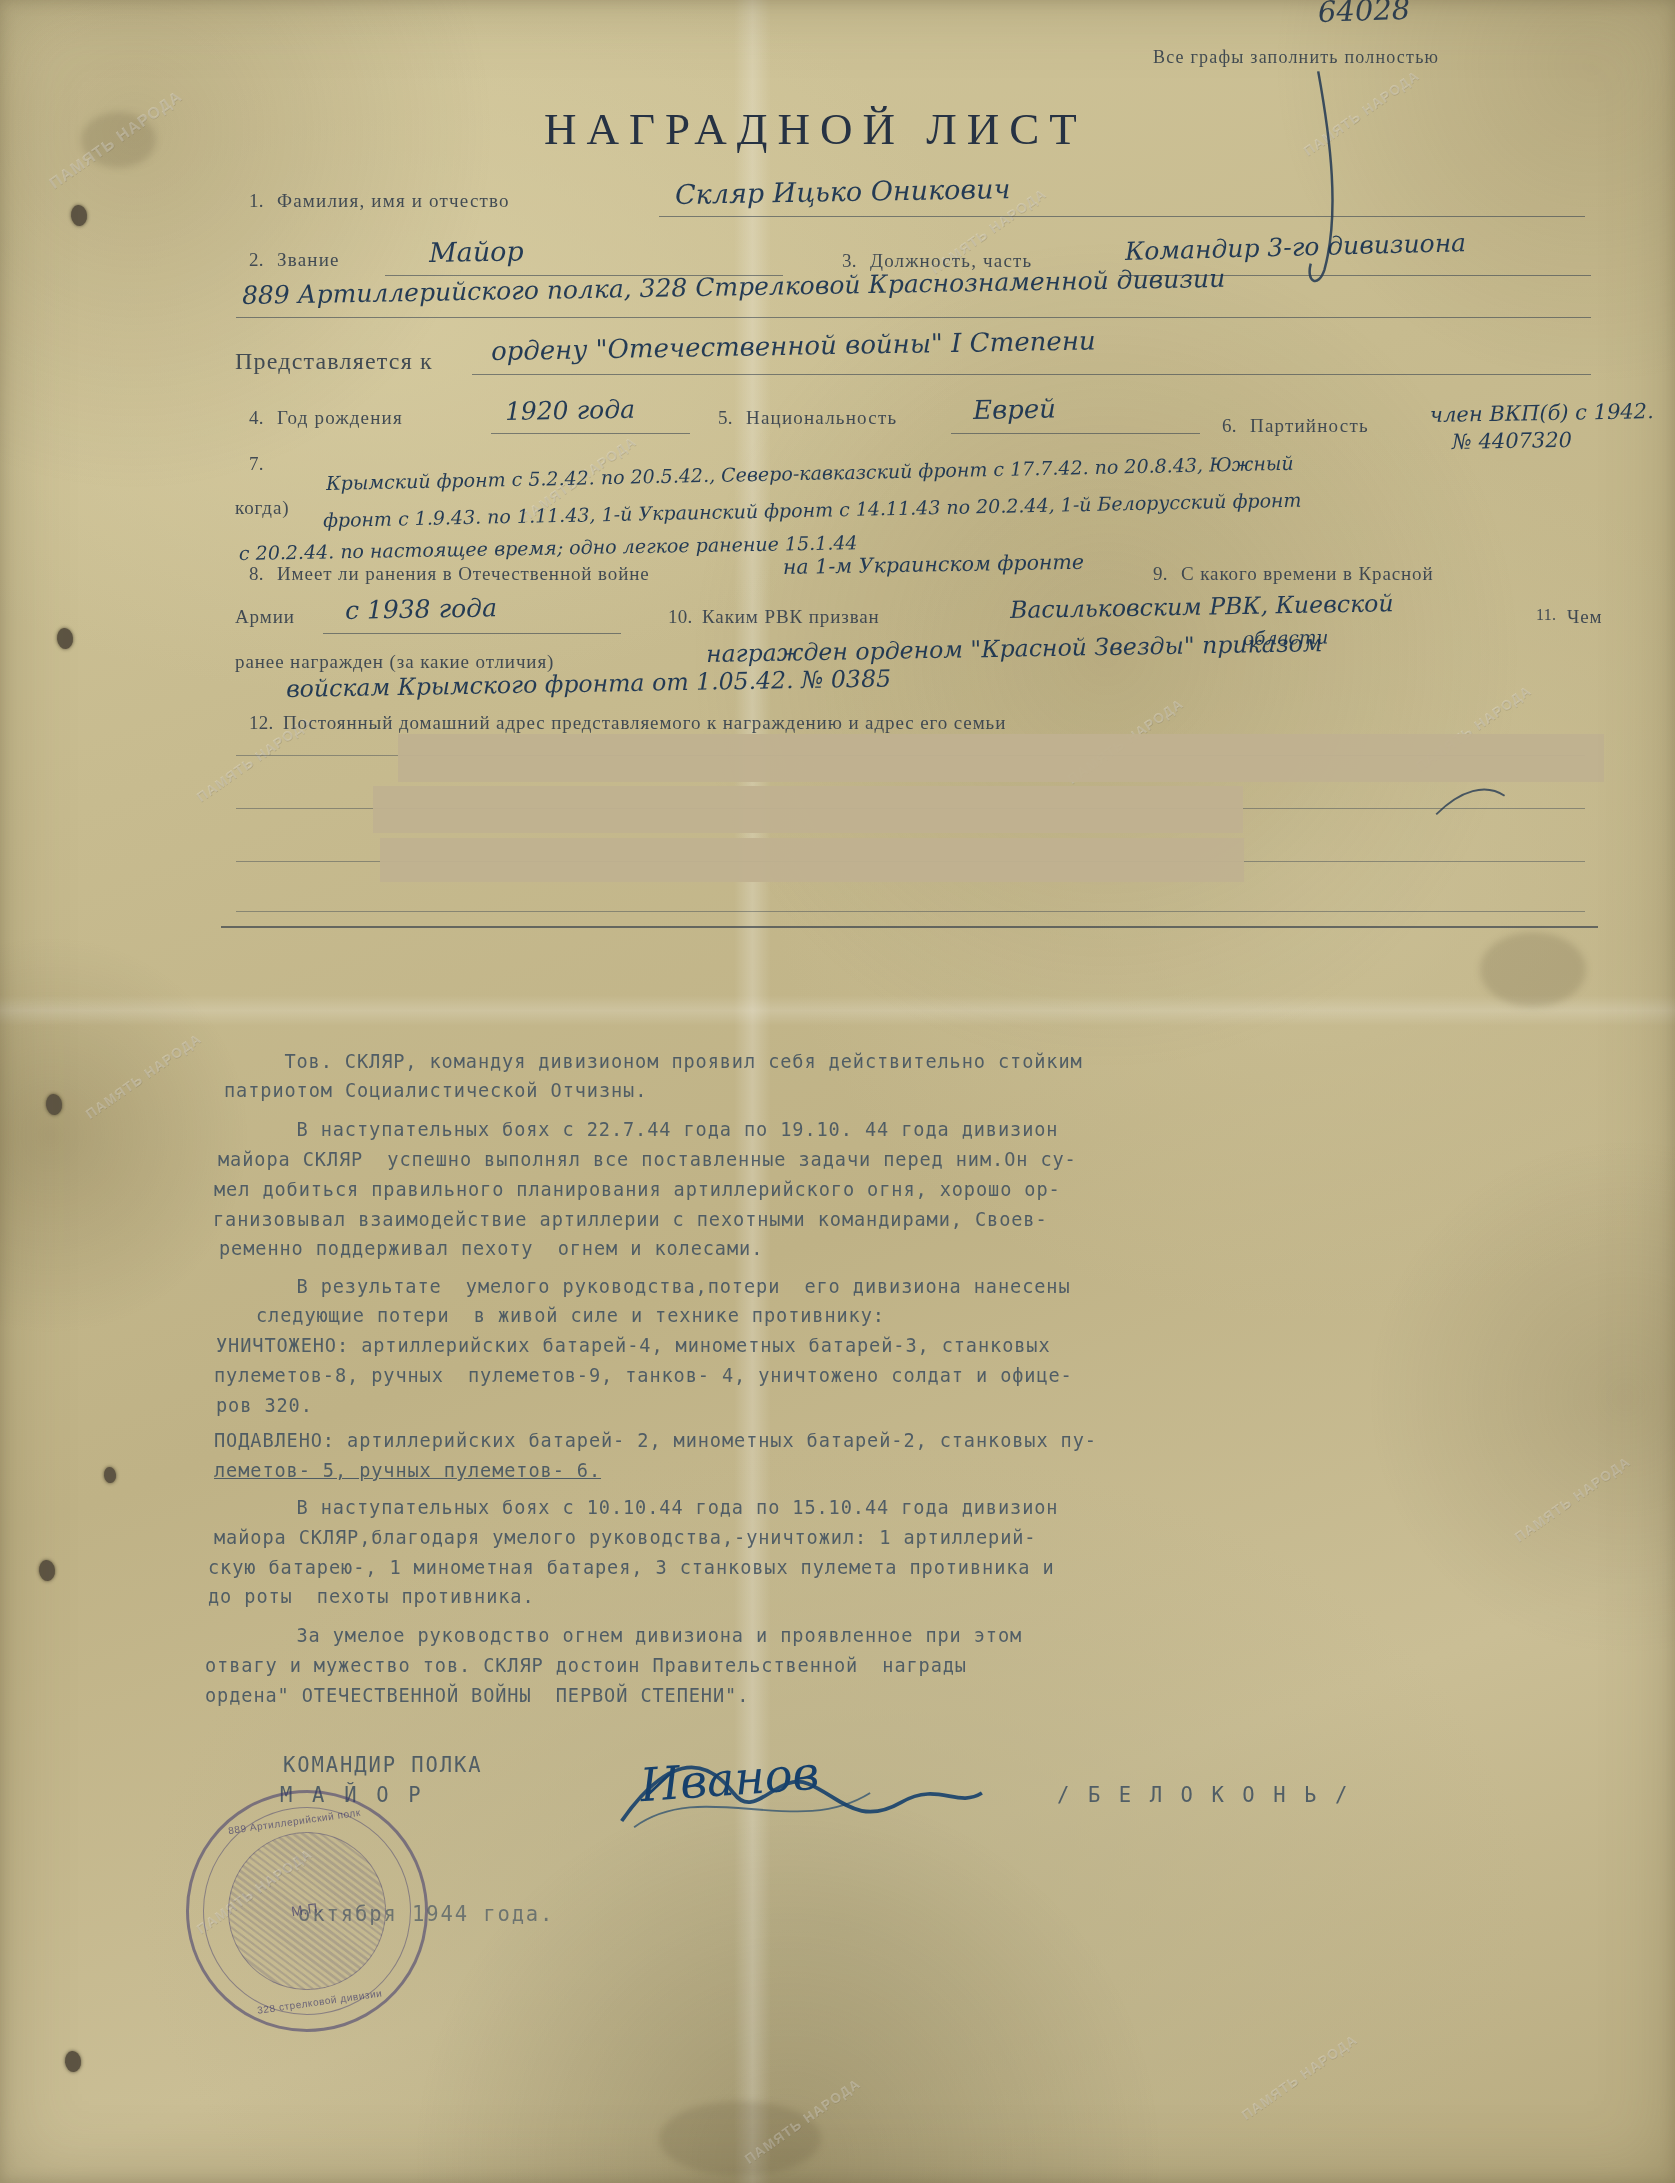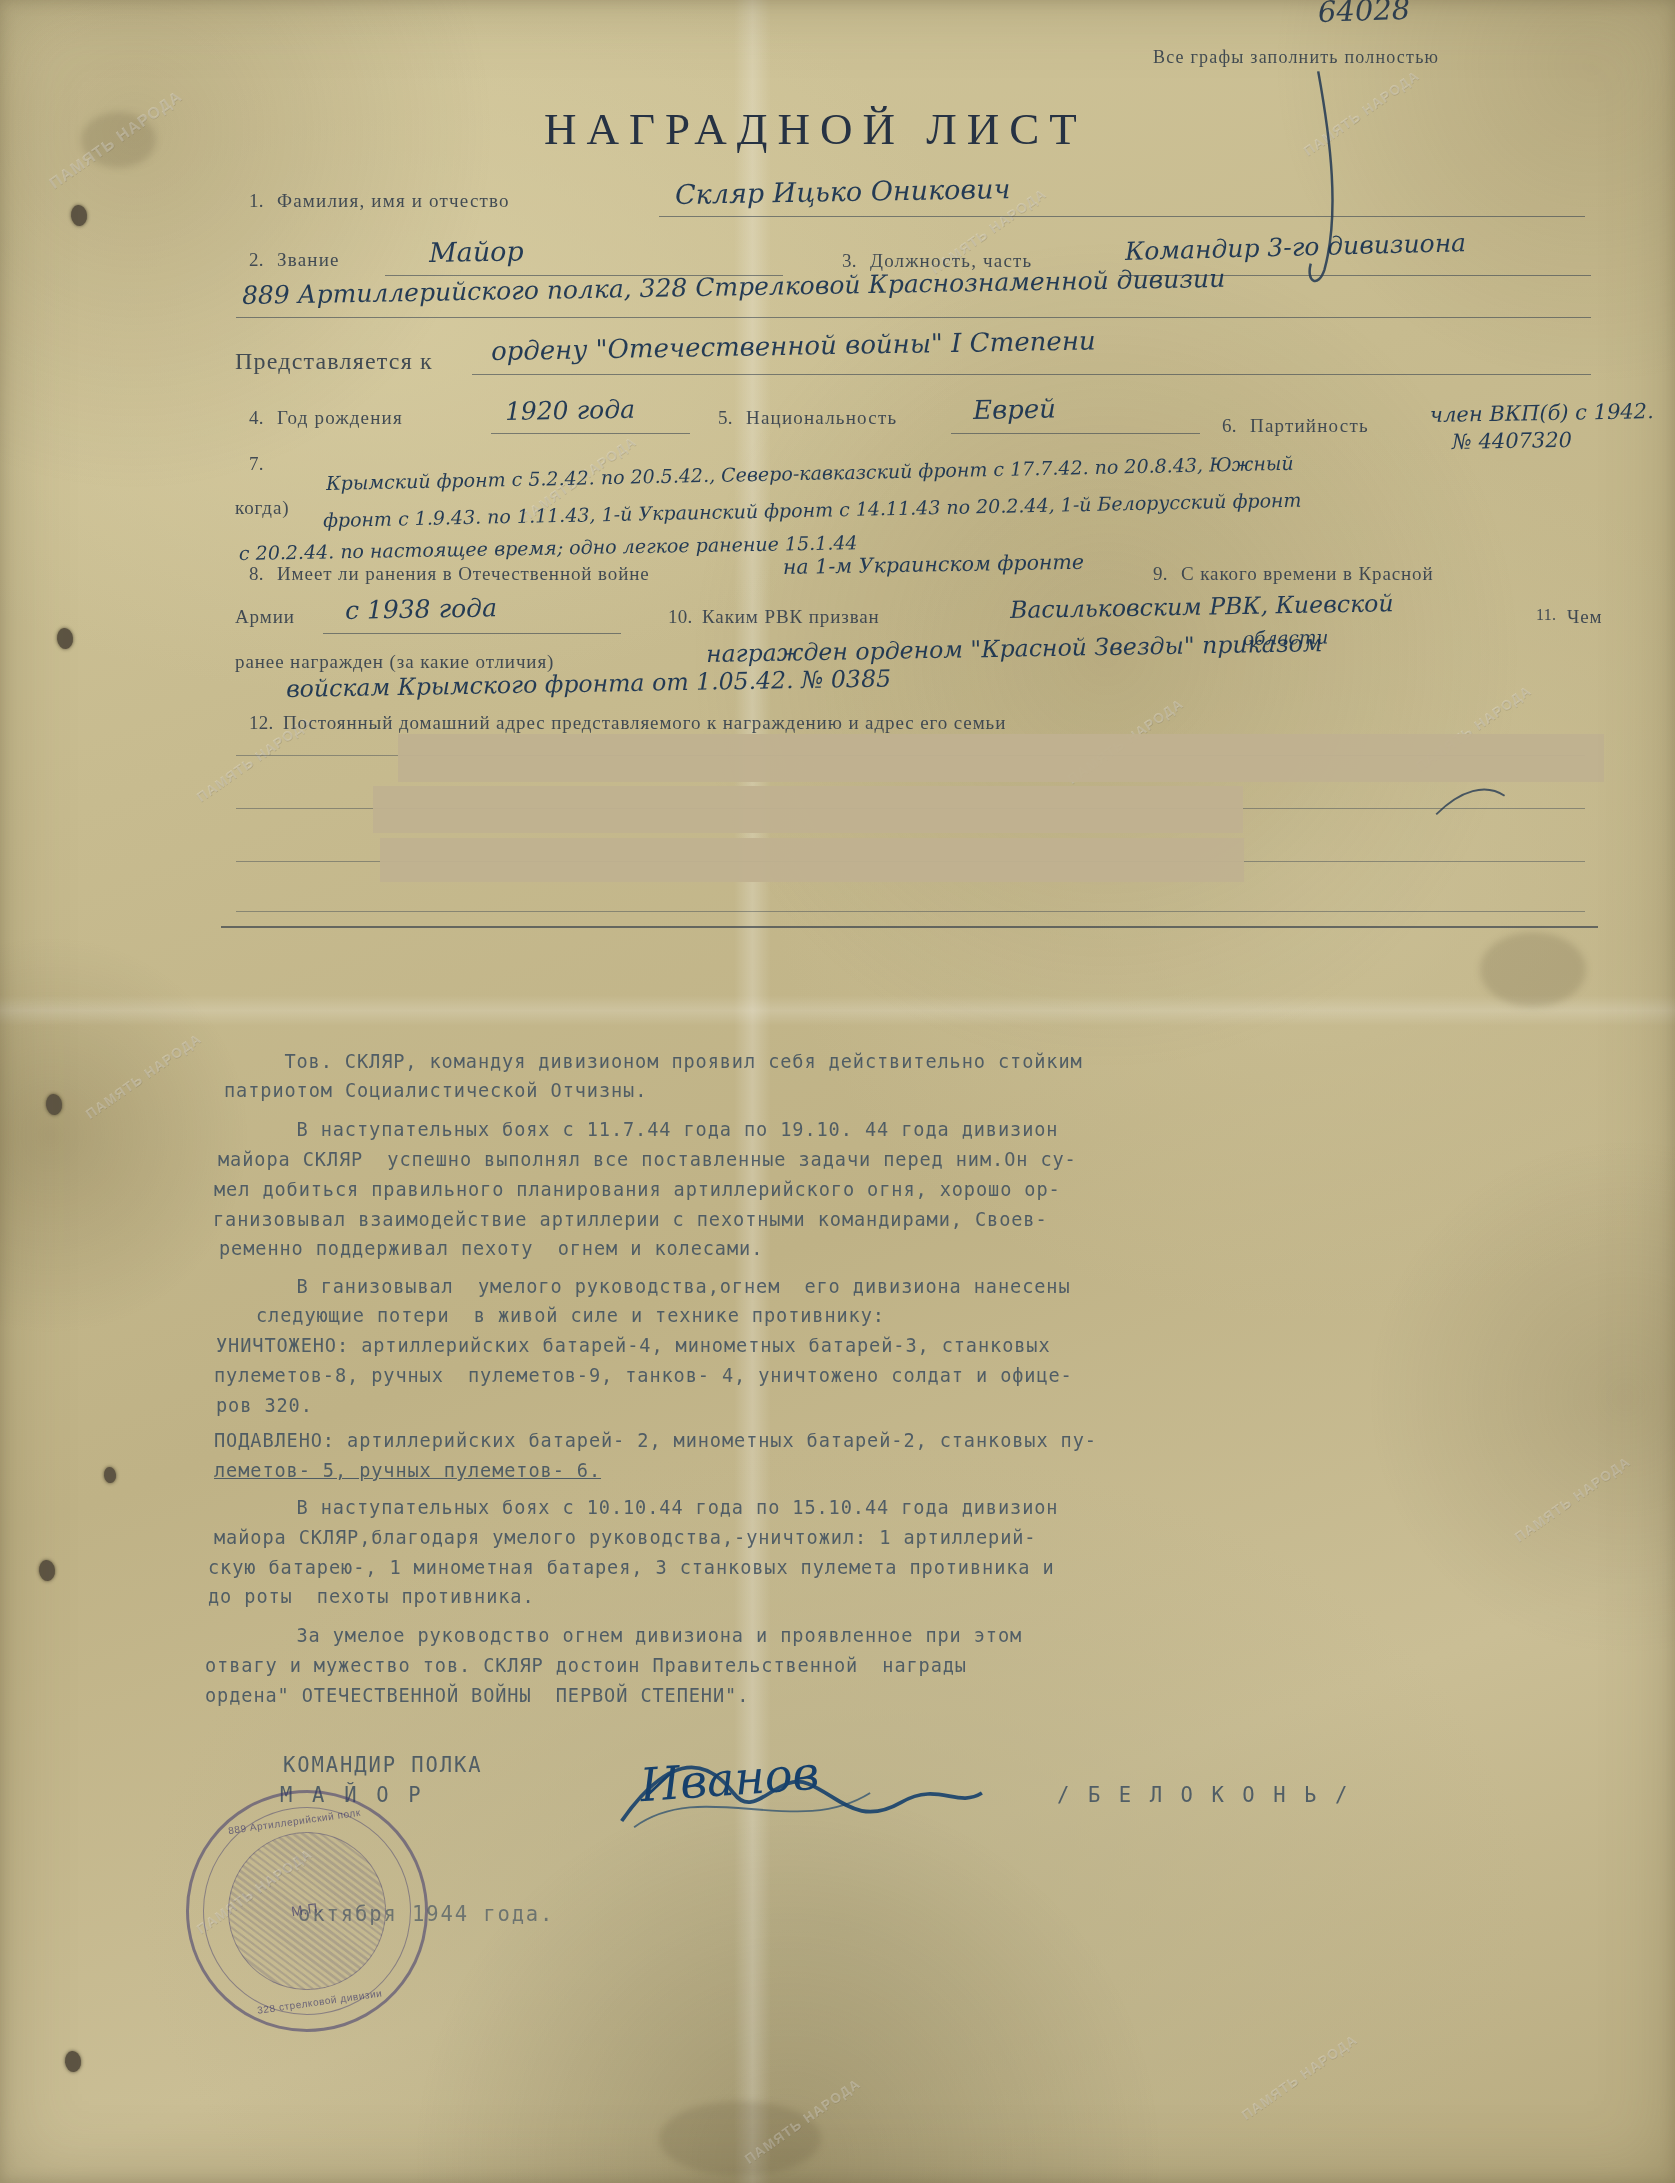--- a/index.html
+++ b/index.html
@@ -294,26 +294,26 @@
   <svg style="position:absolute;left:1430px;top:777px;width:87px;height:50px;" viewBox="0 0 140 80" width="87" height="50">
     <path d="M10 60 C 50 20, 90 10, 120 30" stroke="#1c3350" stroke-width="3" fill="none" opacity="0.75"></path>
   </svg>
 
   <div class="sep" style="left:221px;top:926px;width:1377px;"></div>
 
 
   <div>
     <div class="tw" style="left:236px;top:1051px;">    Тов. СКЛЯР, командуя дивизионом проявил себя действительно стойким</div>
     <div class="tw" style="left:224px;top:1080px;">патриотом Социалистической Отчизны.</div>
-    <div class="tw" style="left:236px;top:1119px;">     В наступательных боях с 11.7.44 года по 19.10. 44 года дивизион</div>
+    <div class="tw" style="left:236px;top:1119px;">     В наступательных боях с 22.7.44 года по 19.10. 44 года дивизион</div>
     <div class="tw" style="left:218px;top:1149px;">майора СКЛЯР  успешно выполнял все поставленные задачи перед ним.Он су-</div>
     <div class="tw" style="left:214px;top:1179px;">мел добиться правильного планирования артиллерийского огня, хорошо ор-</div>
     <div class="tw" style="left:213px;top:1209px;">ганизовывал взаимодействие артиллерии с пехотными командирами, Своев-</div>
     <div class="tw" style="left:219px;top:1238px;">ременно поддерживал пехоту  огнем и колесами.</div>
-    <div class="tw" style="left:236px;top:1276px;">     В ганизовывал  умелого руководства,огнем  его дивизиона нанесены</div>
+    <div class="tw" style="left:236px;top:1276px;">     В результате  умелого руководства,потери  его дивизиона нанесены</div>
     <div class="tw" style="left:216px;top:1305px;margin-left:40px;">следующие потери  в живой силе и технике противнику:</div>
     <div class="tw" style="left:216px;top:1335px;">УНИЧТОЖЕНО: артиллерийских батарей-4, минометных батарей-3, станковых</div>
     <div class="tw" style="left:214px;top:1365px;">пулеметов-8, ручных  пулеметов-9, танков- 4, уничтожено солдат и офице-</div>
     <div class="tw" style="left:216px;top:1395px;">ров 320.</div>
     <div class="tw" style="left:214px;top:1430px;">ПОДАВЛЕНО: артиллерийских батарей- 2, минометных батарей-2, станковых пу-</div>
     <div class="tw" style="left:214px;top:1460px;text-decoration:underline;">леметов- 5, ручных пулеметов- 6.</div>
     <div class="tw" style="left:236px;top:1497px;">     В наступательных боях с 10.10.44 года по 15.10.44 года дивизион</div>
     <div class="tw" style="left:214px;top:1527px;">майора СКЛЯР,благодаря умелого руководства,-уничтожил: 1 артиллерий-</div>
     <div class="tw" style="left:208px;top:1557px;">скую батарею-, 1 минометная батарея, 3 станковых пулемета противника и</div>
     <div class="tw" style="left:208px;top:1586px;">до роты  пехоты противника.</div>

